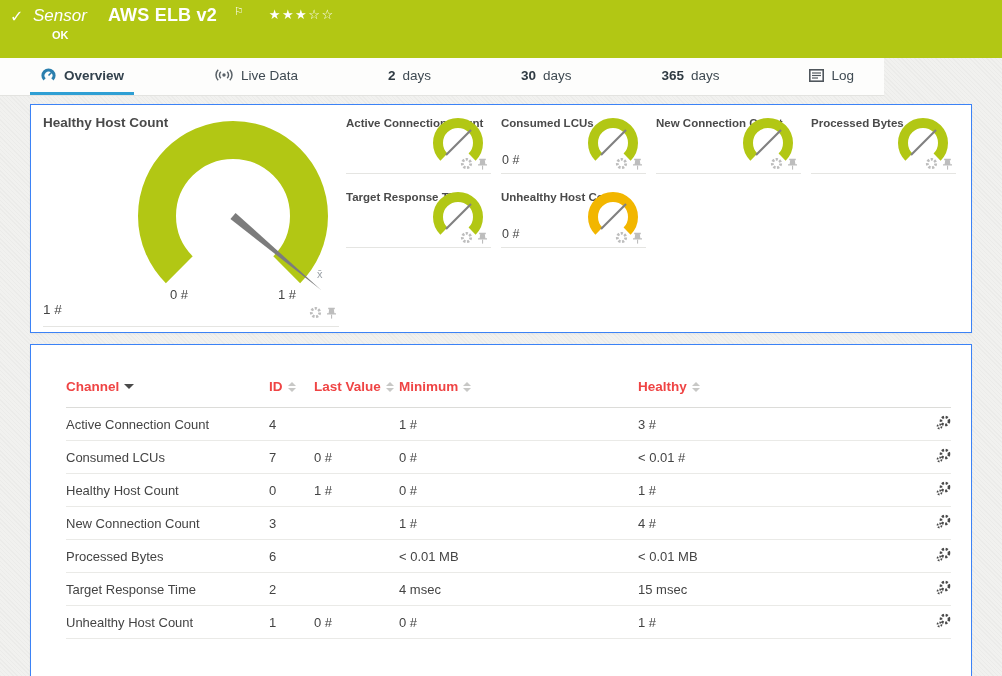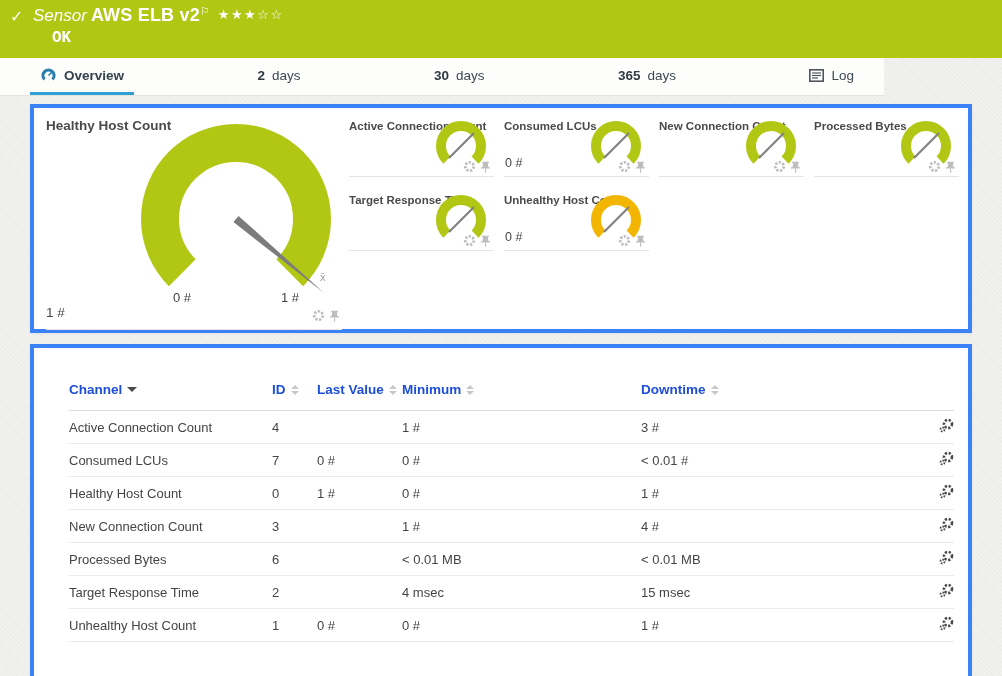--- a/index.html
+++ b/index.html
@@ -5,59 +5,59 @@
   html,body{margin:0;padding:0;}
   body{
     width:1002px;height:676px;overflow:hidden;position:relative;
     font-family:"Liberation Sans","DejaVu Sans",sans-serif;
     background:#f1f1ef;
     background-image:repeating-linear-gradient(45deg,rgba(0,0,0,.022) 0 1px,transparent 1px 3px);
   }
   
   .topbar{position:absolute;left:0;top:0;width:1002px;height:58px;background:#b2c714;color:#fff;}
   .topbar .check{position:absolute;left:10px;top:7px;font-size:16px;font-weight:bold;}
-  .topbar .titleline{position:absolute;left:33px;top:5px;font-size:17px;display:flex;align-items:baseline;gap:4px;white-space:nowrap;}
+  .topbar .titleline{position:absolute;left:33px;top:5px;font-size:17px;display:flex;align-items:baseline;gap:21px;white-space:nowrap;}
   .topbar .type{font-style:italic;font-weight:400;}
   .topbar .name{font-weight:bold;font-size:18px;letter-spacing:.2px;}
   .topbar .flag{font-size:11px;position:relative;top:-6px;left:-4px;}
   .topbar .stars{font-size:13px;letter-spacing:1.5px;position:relative;top:-2px;cursor:pointer;}
-  .topbar .status{position:absolute;left:52px;top:29px;font-size:16px;font-weight:bold;font-family:Liberation Mono, monospace;}
+  .topbar .status{position:absolute;left:52px;top:29px;font-size:11px;font-weight:bold;}
   
   .tabbar{position:absolute;left:0;top:58px;width:884px;height:38px;background:#fdfdfc;
     display:flex;justify-content:space-between;align-items:stretch;padding:0 20px 0 30px;box-sizing:border-box;
     border-bottom:1px solid #e3e3e0;}
   .tab{display:flex;align-items:center;gap:7px;padding:0 10px;font-size:13.5px;color:#3f4a52;
     border-bottom:3px solid transparent;cursor:pointer;white-space:nowrap;}
   .tab.active{border-bottom-color:#2e9fd4;font-weight:bold;color:#33424d;}
   .tab .num{font-weight:bold;color:#2f3a42;}
   .tab .num:empty{display:none;}
   .tab svg{flex:0 0 auto;}
   
-  .panel{position:absolute;background:#fff;border:4px solid #3b82f6;box-shadow:0 1px 2px rgba(0,0,0,.05);box-sizing:border-box;}
+  .panel{position:absolute;background:#fff;border:1px solid #3b82f6;box-shadow:0 1px 2px rgba(0,0,0,.05);box-sizing:border-box;}
   #panel-gauges{left:30px;top:104px;width:942px;height:229px;}
   #panel-table{left:30px;top:344px;width:942px;height:400px;}
   
   .mg-title{position:absolute;left:12px;top:10px;font-size:13.5px;font-weight:bold;color:#4a4a4a;}
   .mg-svg{position:absolute;left:90px;top:10px;}
   .mg-min,.mg-max{position:absolute;width:36px;text-align:center;font-size:13px;color:#444;top:182px;}
   .mg-min{left:130px;} .mg-max{left:238px;}
   .mg-avg{position:absolute;left:286px;top:163px;font-size:11px;color:#9aa0a6;}
   .mg-value{position:absolute;left:12px;top:197px;font-size:13.5px;color:#444;}
   .mg-icons{position:absolute;left:278px;top:201px;display:flex;gap:4px;align-items:center;}
   .mg-border{position:absolute;left:12px;top:221px;width:296px;border-top:1px solid #e5e5e2;}
   
   .sg{position:absolute;width:145px;height:60px;border-bottom:1px solid #e5e5e2;}
   .sg-title{position:absolute;left:0;top:4px;font-size:11.5px;font-weight:bold;color:#4a4a4a;white-space:nowrap;}
   .sg-gauge{position:absolute;left:82px;top:4px;}
   .sg-value{position:absolute;left:1px;top:40px;font-size:12.5px;color:#444;}
   .sg-value:empty{display:none;}
   .sg-icons{position:absolute;right:3px;bottom:3px;display:flex;gap:4px;align-items:center;}
   
   #panel-table table{border-collapse:collapse;table-layout:fixed;width:885px;margin:34px 0 0 35px;font-size:13px;color:#444;}
-  #panel-table th{font-size:13.5px;color:#1d4ed8;font-weight:bold;text-align:left;padding:0 0 13px 0;border-bottom:1px solid #dcdcd9;cursor:pointer;white-space:nowrap;}
+  #panel-table th{font-size:13.5px;color:#ef4444;font-weight:bold;text-align:left;padding:0 0 13px 0;border-bottom:1px solid #dcdcd9;cursor:pointer;white-space:nowrap;}
   #panel-table td{height:32px;padding:0;border-bottom:1px solid #eaeae7;white-space:nowrap;}
   #panel-table .r{text-align:left;}
   .hdr{display:inline-flex;align-items:center;gap:5px;}
   .sortstack{display:inline-flex;flex-direction:column;gap:2px;}
   .tri-up{width:0;height:0;border-left:4px solid transparent;border-right:4px solid transparent;border-bottom:4px solid #c8c8c6;}
   .tri-down{width:0;height:0;border-left:4px solid transparent;border-right:4px solid transparent;border-top:4px solid #c8c8c6;}
   .tri-down.dark{border-top-color:#4a4a4a;border-left-width:5px;border-right-width:5px;border-top-width:5px;}
   .edit-cell{text-align:right;padding-right:1px;}
   .edit-btn{cursor:pointer;display:inline-block;}
 </style>
@@ -76,20 +76,33 @@
 </div>
 
 <div class="tabbar">
   <div class="tab active">
     <svg width="17" height="15">
       <path d="M4.6,11.4 A5.5,5.5 0 1 1 12.4,11.4" fill="none" stroke="#2b7fae" stroke-width="3.2"></path>
       <line x1="8.5" y1="7.5" x2="12.2" y2="3.8" stroke="#2b7fae" stroke-width="1.6"></line>
     </svg>
 
     <span>Overview</span>
+  </div>
+  <div class="tab">
+    <svg width="20" height="14">
+      <circle cx="10" cy="7" r="1.7" fill="#5a6268"></circle>
+      <g fill="none" stroke="#5a6268" stroke-width="1.5">
+        <path d="M6.8,3.8 A4.5,4.5 0 0 0 6.8,10.2"></path>
+        <path d="M4.2,1.8 A7.3,7.3 0 0 0 4.2,12.2"></path>
+        <path d="M13.2,3.8 A4.5,4.5 0 0 1 13.2,10.2"></path>
+        <path d="M15.8,1.8 A7.3,7.3 0 0 1 15.8,12.2"></path>
+      </g>
+    </svg>
+
+    <span>Live Data</span>
   </div>
   <div class="tab">
     <span class="num">2</span>
     <span>days</span>
   </div>
   <div class="tab">
     <span class="num">30</span>
     <span>days</span>
   </div>
   <div class="tab">
@@ -277,21 +290,21 @@
           <span class="hdr">
               <span>Minimum</span>
           <span class="sortstack">
                 <span class="tri-up"></span>
                 <span class="tri-down"></span>
               </span>
             </span>
         </th>
         <th class="r">
           <span class="hdr">
-              <span>Downtime</span>
+              <span>Healthy</span>
           <span class="sortstack">
                 <span class="tri-up"></span>
                 <span class="tri-down"></span>
               </span>
             </span>
         </th>
         <th></th>
       </tr>
     </thead>
     <tbody id="channel-rows">

